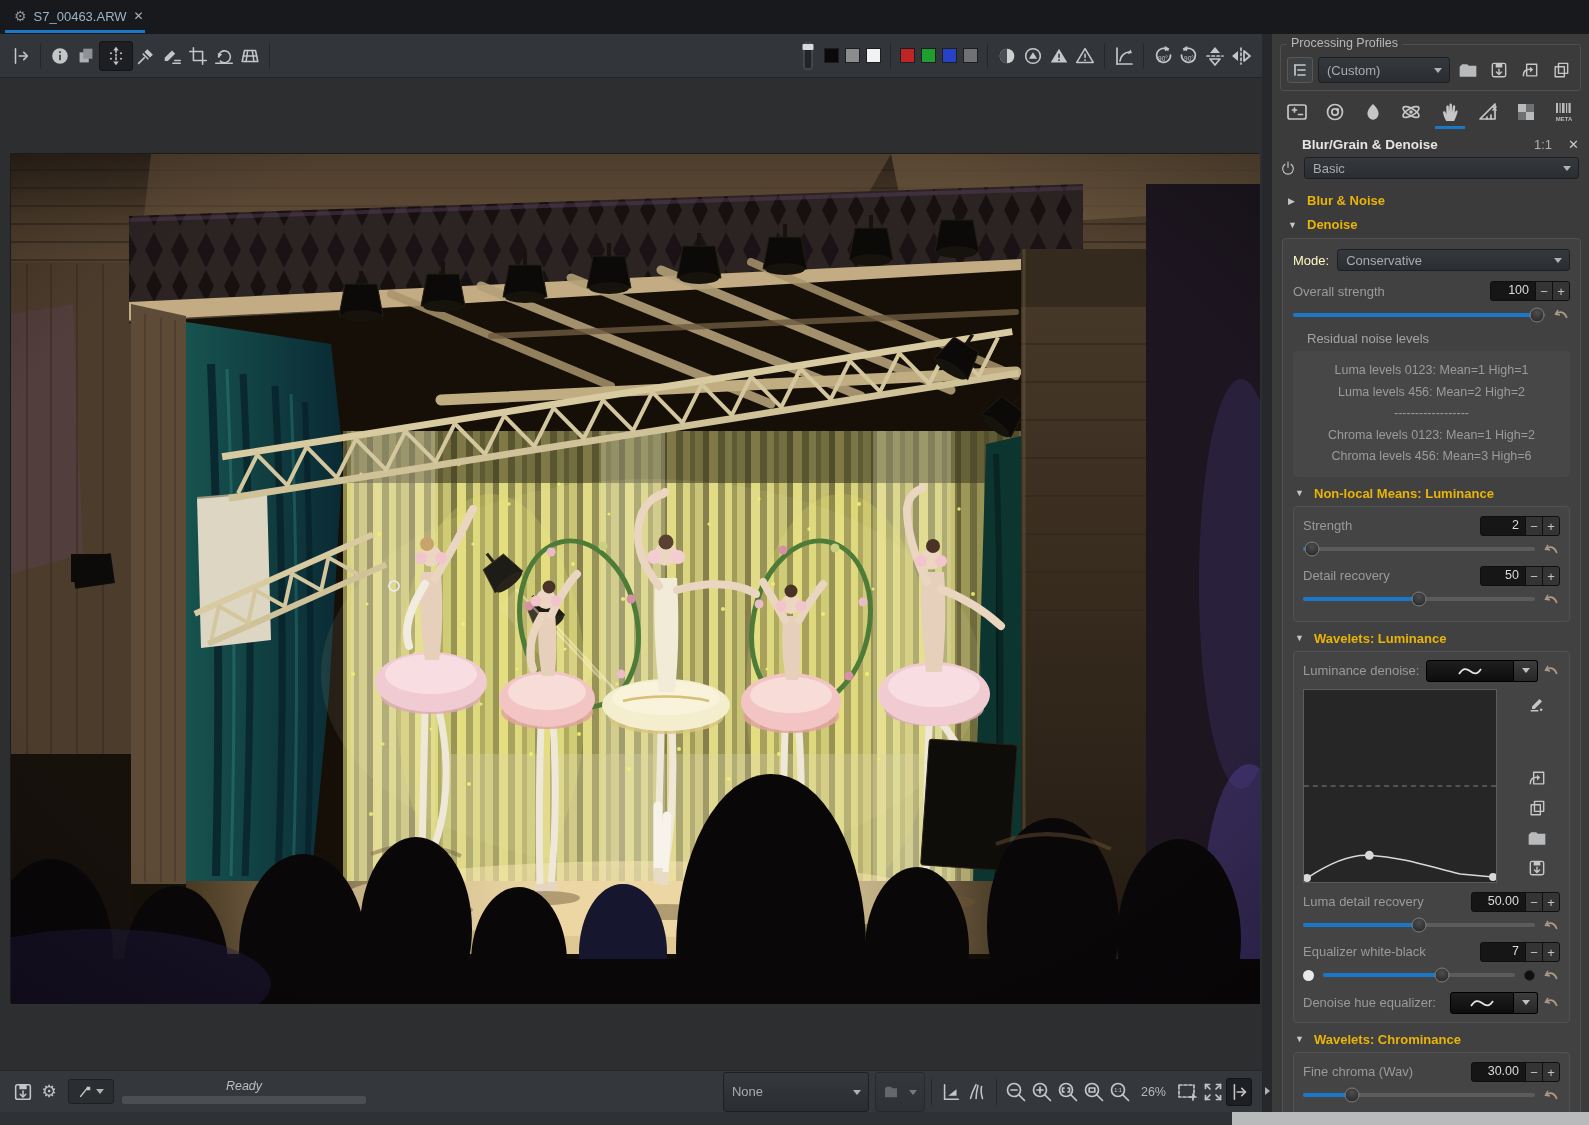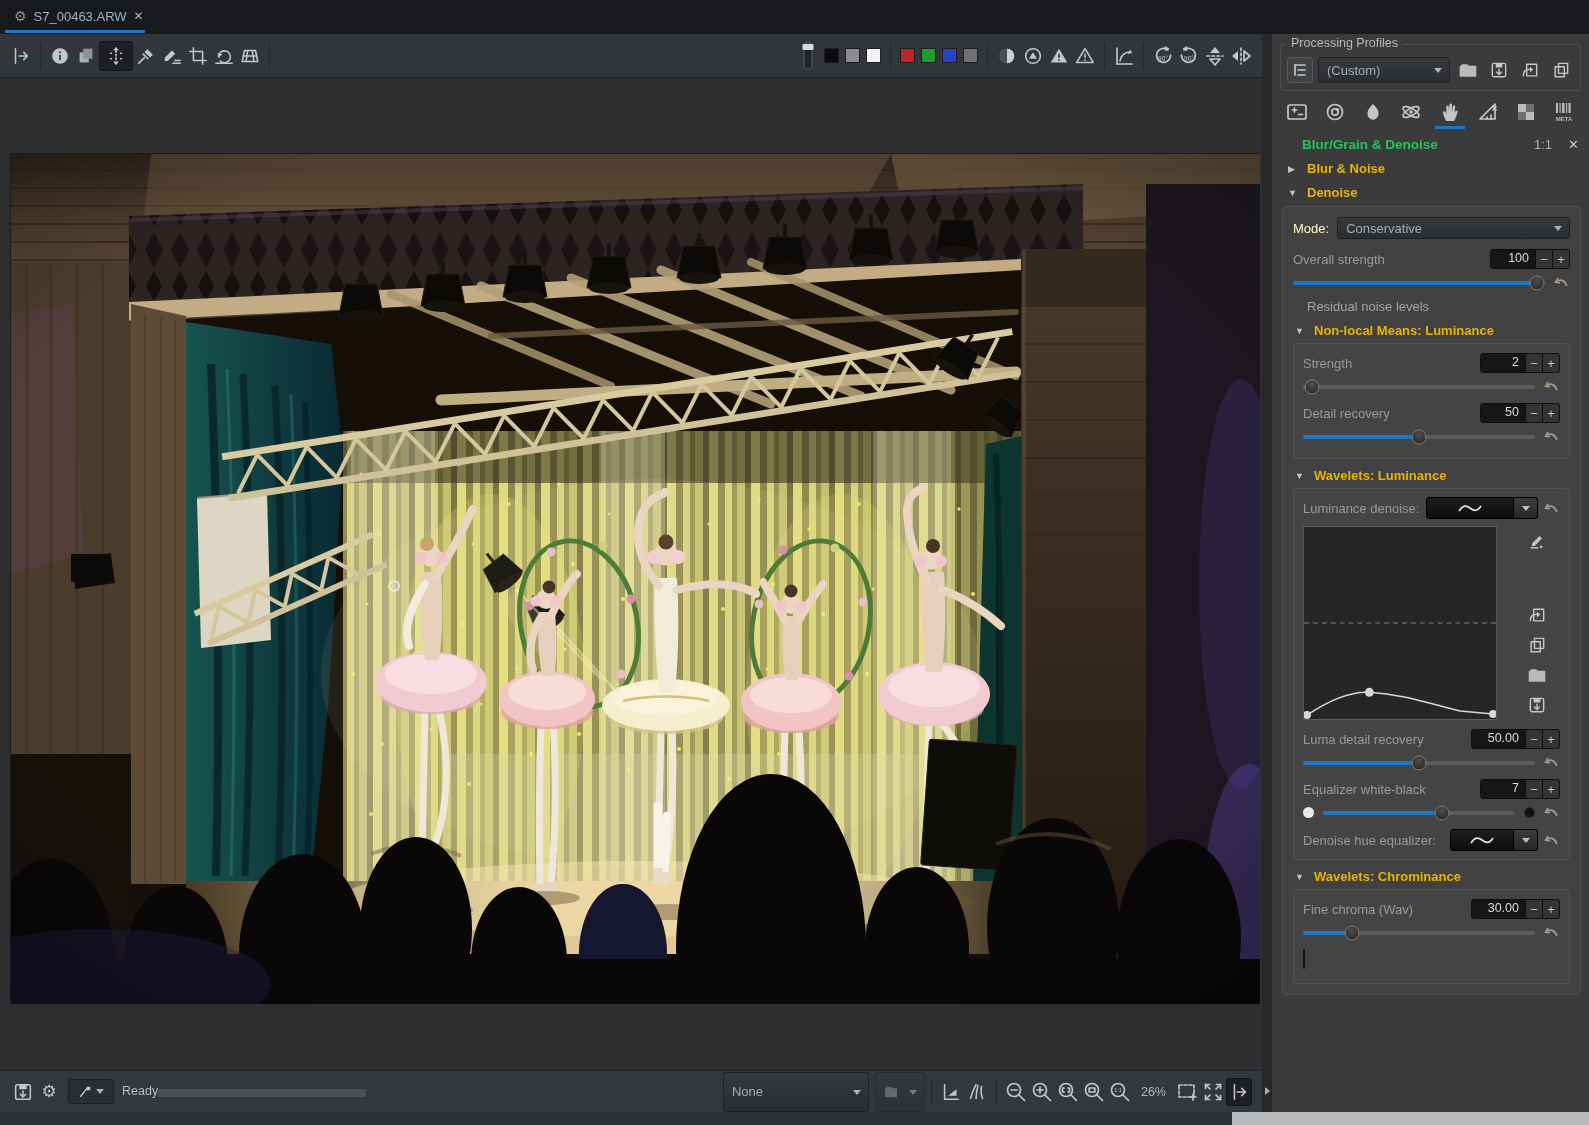--- a/index.html
+++ b/index.html
@@ -35,21 +35,21 @@
   .sock{stroke:#f7f3ea;stroke-width:9;fill:none;stroke-linecap:round;}
   .glove{stroke:#f2ece0;stroke-width:8;fill:none;stroke-linecap:round;}
 
   
   #statusbar{position:absolute;left:0;top:1070px;width:1262px;height:42px;background:#34373b;
              border-top:1px solid #23262a;display:flex;align-items:center;padding:0 10px;}
   .sbtn{width:26px;height:28px;display:flex;align-items:center;justify-content:center;flex:0 0 auto;}
   .gearglyph{color:#c0c2c4;font-size:17px;line-height:1;}
   #preview-mode{width:46px;height:25px;background:#2b2e31;border:1px solid #1e2124;border-radius:3px;
                 display:flex;align-items:center;justify-content:center;gap:4px;margin-left:6px;}
-  #progressarea{width:244px;margin-left:8px;display:flex;align-items:center;}
+  #progressarea{width:244px;margin-left:8px;display:flex;flex-direction:column;align-items:center;font-style:italic;}
   #progressarea .rtext{color:#bcbec0;font-size:12.5px;line-height:15px;}
   #progressbar{width:100%;height:8px;background:#4b4f54;border-radius:2px;margin-top:2px;}
   .select{position:relative;background:linear-gradient(#35383c,#2a2d31);border:1px solid #1d2023;
           border-radius:3px;color:#a9abad;display:flex;align-items:center;padding:0 22px 0 8px;height:40px;}
   .select::after{content:"";position:absolute;right:7px;top:50%;margin-top:-2px;
                  border:4px solid transparent;border-top:5px solid #b0b2b4;}
   #noneselect{width:146px;margin-left:auto;}
   #fileselect{width:50px;margin-left:6px;opacity:.55;}
   .pct{color:#b6b8ba;margin:0 8px;font-size:12.5px;}
   .sbtn.hilite{background:#1d1f22;border:1px solid #121416;border-radius:3px;}
@@ -66,21 +66,21 @@
   #profilesbox{position:relative;margin:10px 8px 0 8px;border:1px solid #4f4f4f;border-radius:3px;padding:12px 6px 7px 6px;}
   #profileslegend{position:absolute;left:6px;top:-9px;background:#3b3b3b;padding:0 4px;color:#b8b8b8;font-size:12.5px;}
   .prow{display:flex;align-items:center;gap:5px;}
   .pbtn{width:26px;height:26px;display:flex;align-items:center;justify-content:center;border-radius:3px;flex:0 0 auto;}
   .pbtn.frame{border:1px solid #585858;background:#3f4244;}
   #profileselect{flex:1;height:26px;}
   #tooltabs{display:flex;justify-content:space-between;align-items:flex-end;padding:8px 10px 0 10px;height:38px;}
   .ttab{position:relative;width:30px;height:30px;display:flex;align-items:center;justify-content:center;padding-bottom:4px;}
   .ttab.active::after{content:"";position:absolute;left:0;right:0;bottom:0;height:3px;background:#1b78c8;}
   #toolhead{display:flex;align-items:center;padding:8px 10px 2px 30px;}
-  #toolhead .ttitle{flex:1;font-weight:bold;color:#22c55e;font-size:13.5px;}
+  #toolhead .ttitle{flex:1;font-weight:bold;color:#e5e5e5;font-size:13.5px;}
   #toolhead .oneone{color:#b0b0b0;margin-right:16px;}
   #toolhead .tclose{color:#c8c8c8;}
   #methodrow{display:flex;align-items:center;gap:8px;padding:3px 10px 7px 8px;}
   #methodrow .select{flex:1;height:22px;}
   .secrow{display:flex;align-items:center;gap:9px;padding:7px 10px 2px 16px;}
   .secarrow{color:#c6c6c6;font-size:9px;width:10px;}
   .seclabel{font-weight:bold;color:#eab308;}
   .groupbox{margin:4px 8px 0 10px;border:1px solid #525252;border-radius:4px;background:#414141;padding:8px 10px 6px 10px;}
   .subbox{margin:2px 0 4px 0;border:1px solid #525252;border-radius:4px;background:#444;padding:7px 9px 5px 9px;}
   .subsec{display:flex;align-items:center;gap:9px;margin:9px 0 5px 2px;}
@@ -866,20 +866,29 @@
           </svg>
         </span>
     </div>
 
     <div id="toolhead">
       <span class="ttitle">Blur/Grain &amp; Denoise</span>
       <span class="oneone">1:1</span>
       <span class="tclose">✕</span>
     </div>
 
+    <div id="methodrow">
+      <svg width="16" height="16" viewBox="0 0 24 24">
+          <path class="ico" d="M7.5 6.5A8 8 0 1 0 16.5 6.5" stroke-width="2.2"></path>
+          <path class="ico" d="M12 3v8" stroke-width="2.2"></path>
+        </svg>
+      <div class="select">
+          <span>Basic</span>
+        </div>
+    </div>
 
     <div class="secrow">
       <span class="secarrow">▶</span>
       <span class="seclabel">Blur &amp; Noise</span>
     </div>
     <div class="secrow">
       <span class="secarrow">▼</span>
       <span class="seclabel">Denoise</span>
     </div>
 
@@ -909,20 +918,27 @@
           <span class="reset">
               <svg width="15" height="11" viewBox="0 0 15 11">
                 <path d="M4 1L1.5 5.2 6 6" fill="none" stroke="#ab9984" stroke-width="1.5"></path>
                 <path d="M2.5 5C5.5 1.8 10.5 2.8 12.8 9" fill="none" stroke="#ab9984" stroke-width="1.8"></path>
               </svg>
             </span>
         </div>
       </div>
 
       <div class="insetlab">Residual noise levels</div>
+      <div class="insetbox">
+        <div>Luma levels 0123: Mean=1 High=1</div>
+        <div>Luma levels 456: Mean=2 High=2</div>
+        <div>------------------</div>
+        <div>Chroma levels 0123: Mean=1 High=2</div>
+        <div>Chroma levels 456: Mean=3 High=6</div>
+      </div>
 
       <div class="subsec">
         <span class="secarrow">▼</span>
         <span class="seclabel">Non-local Means: Luminance</span>
       </div>
       <div class="subbox">
         <div class="sblock">
           <div class="srow1">
             <span class="lab">Strength</span>
             <span class="valuebox">

